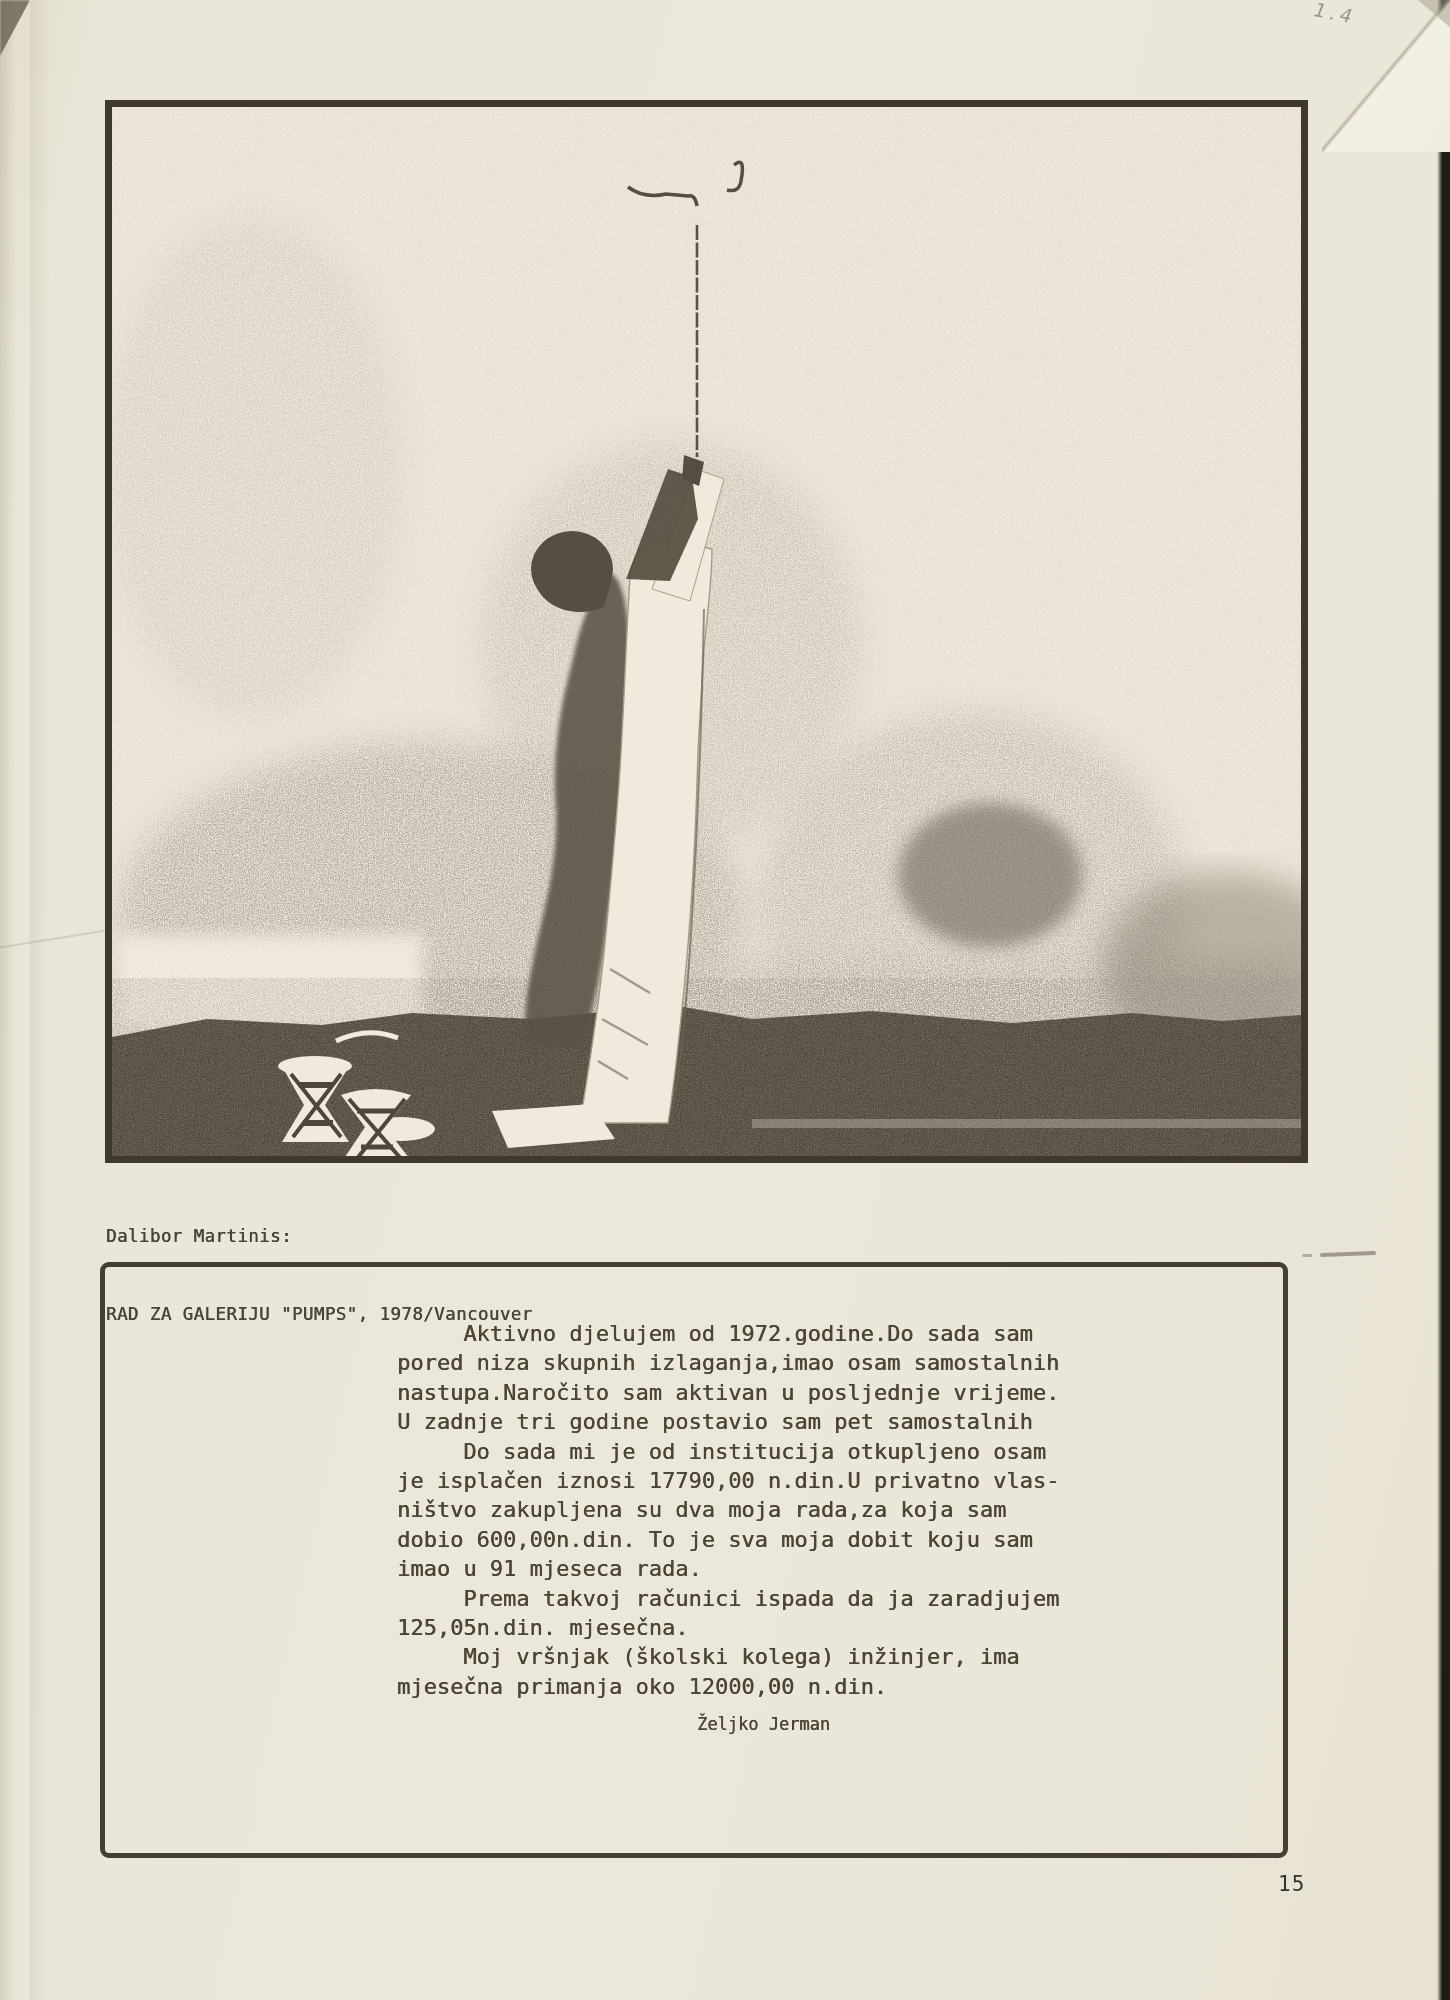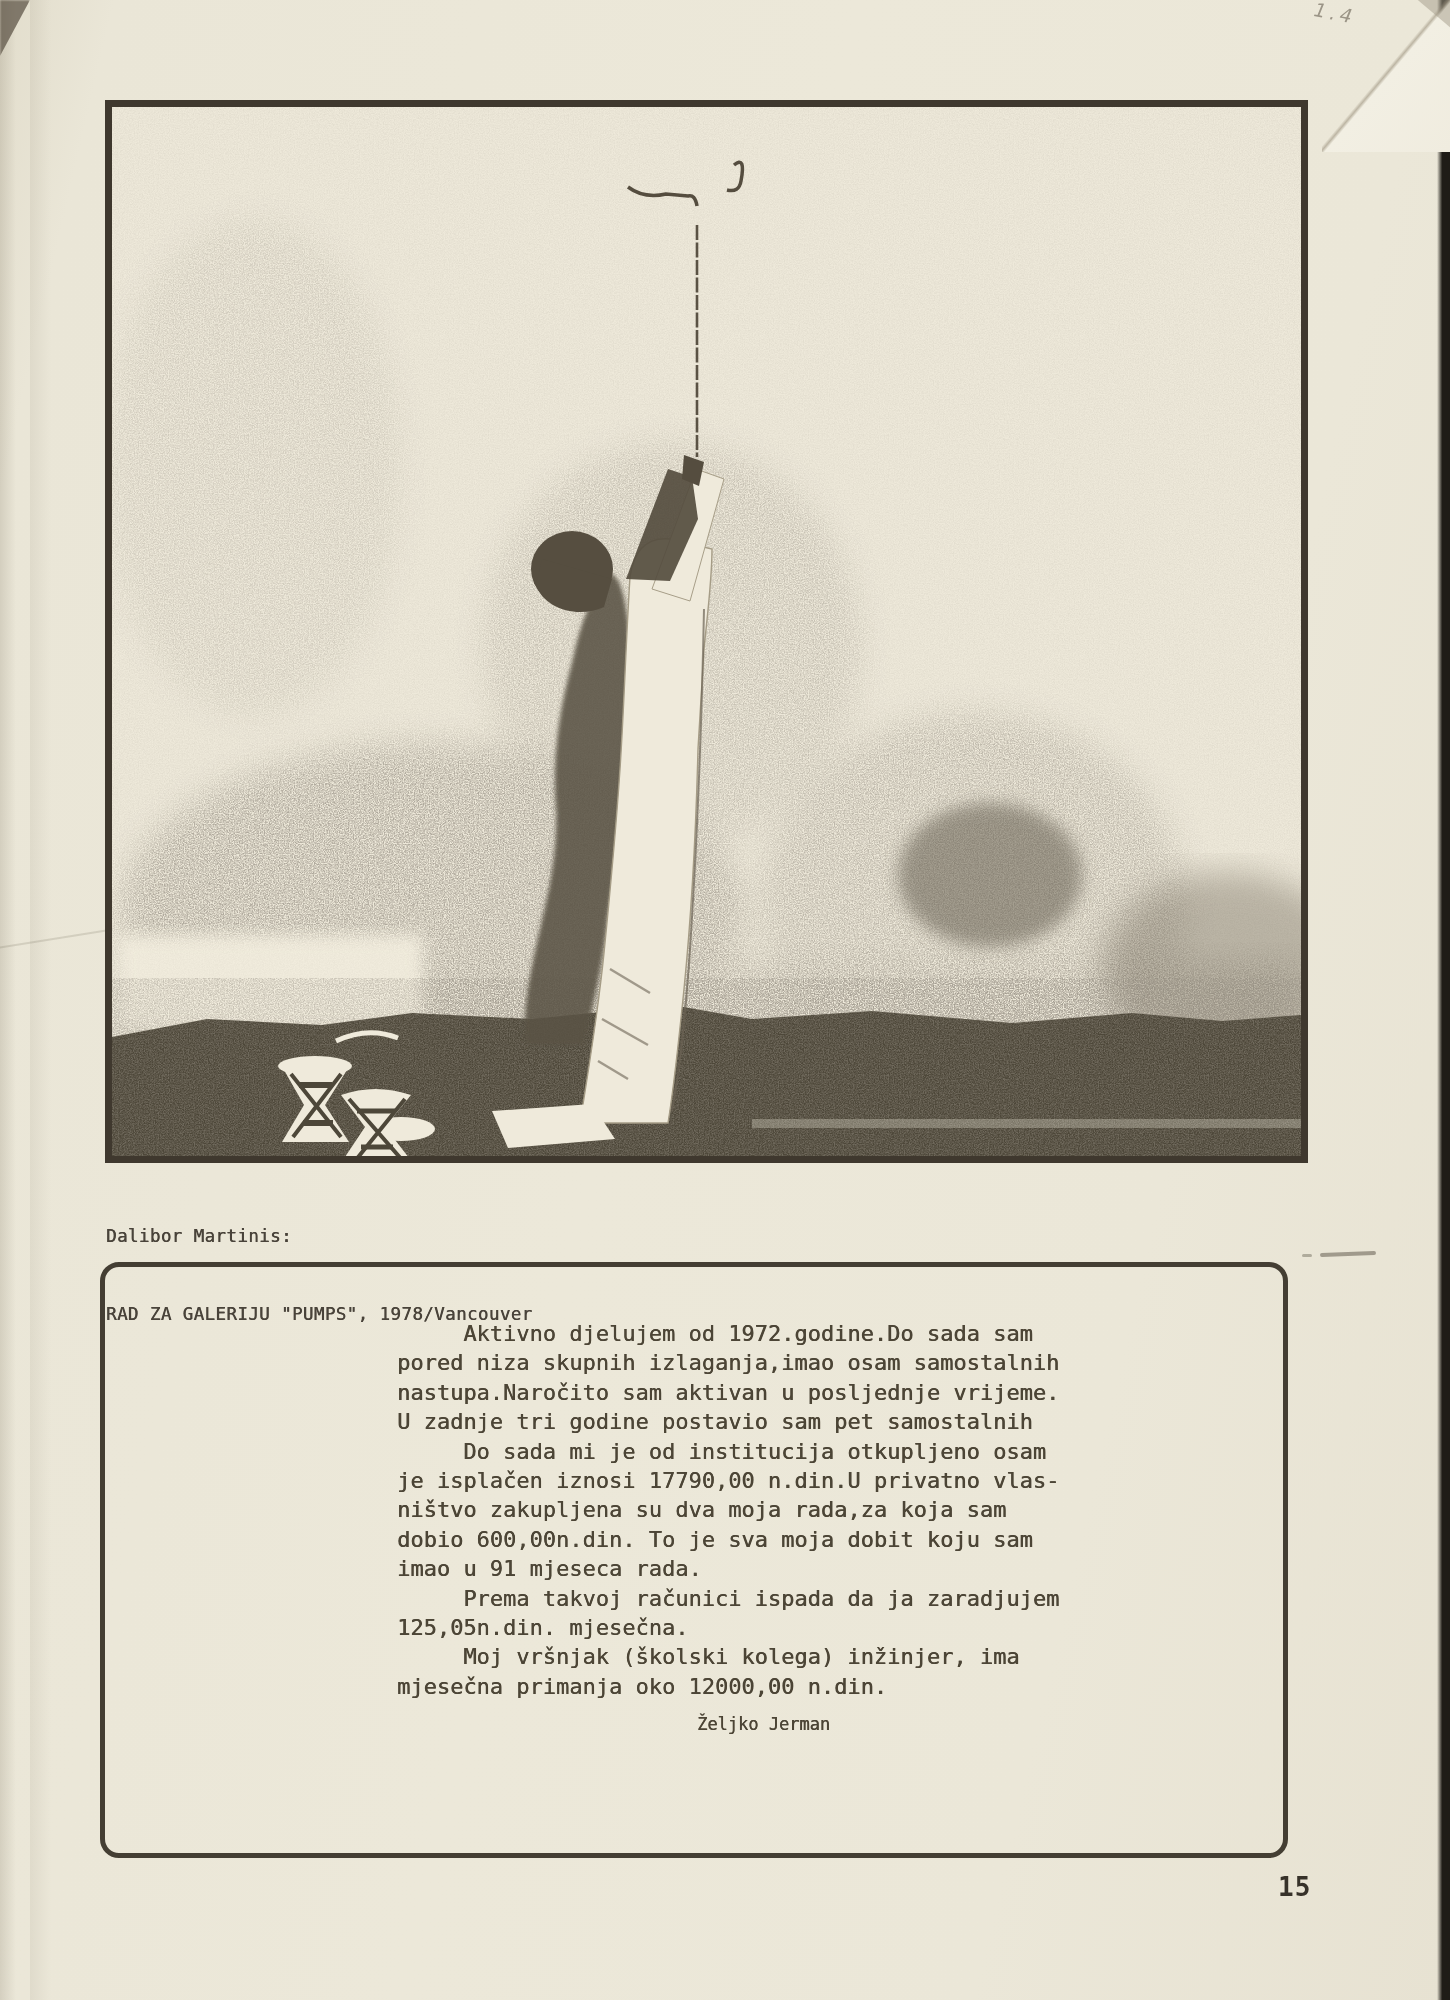--- a/index.html
+++ b/index.html
@@ -27,26 +27,26 @@
   .photo-frame{position:absolute;left:105px;top:100px;width:1203px;height:1063px;
     border:7px solid #3f382e;box-sizing:border-box;background:#eee9da;}
   .photo-frame svg{position:absolute;left:0;top:0;width:100%;height:100%;display:block;}
 
   
   .caption{position:absolute;left:106px;top:1171px;font-size:17.5px;line-height:26px;letter-spacing:.4px;
     color:#49433a;text-shadow:.45px 0 0 currentColor;white-space:pre;}
 
   
   .statement-box{position:absolute;left:100px;top:1262px;width:1188px;height:596px;
-    border:5px solid #443e33;border-radius:19px;box-sizing:border-box;
+    border:5px solid #443e33;border-radius:9px;box-sizing:border-box;
     padding:52px 0 0 292px;}
   .tline{white-space:pre;font-size:22px;line-height:29.4px;color:#4c4536;text-shadow:.4px 0 0 currentColor;}
   .signature{margin-top:13px;margin-left:300px;font-size:17px;color:#4c4536;text-shadow:.4px 0 0 currentColor;white-space:pre;}
 
-  .page-number{position:absolute;left:1278px;top:1872px;font-size:26px;font-weight:bold;letter-spacing:1px;color:#37322a;}
+  .page-number{position:absolute;left:1278px;top:1872px;font-size:21px;font-weight:normal;letter-spacing:1px;color:#37322a;}
 </style>
 </head>
 <body>
 
 <div class="page">
 
   <div class="crease-left-a"></div>
   <div class="crease-left-b"></div>
   <div class="crease-diag"></div>
   <div class="corner-tl"></div>

